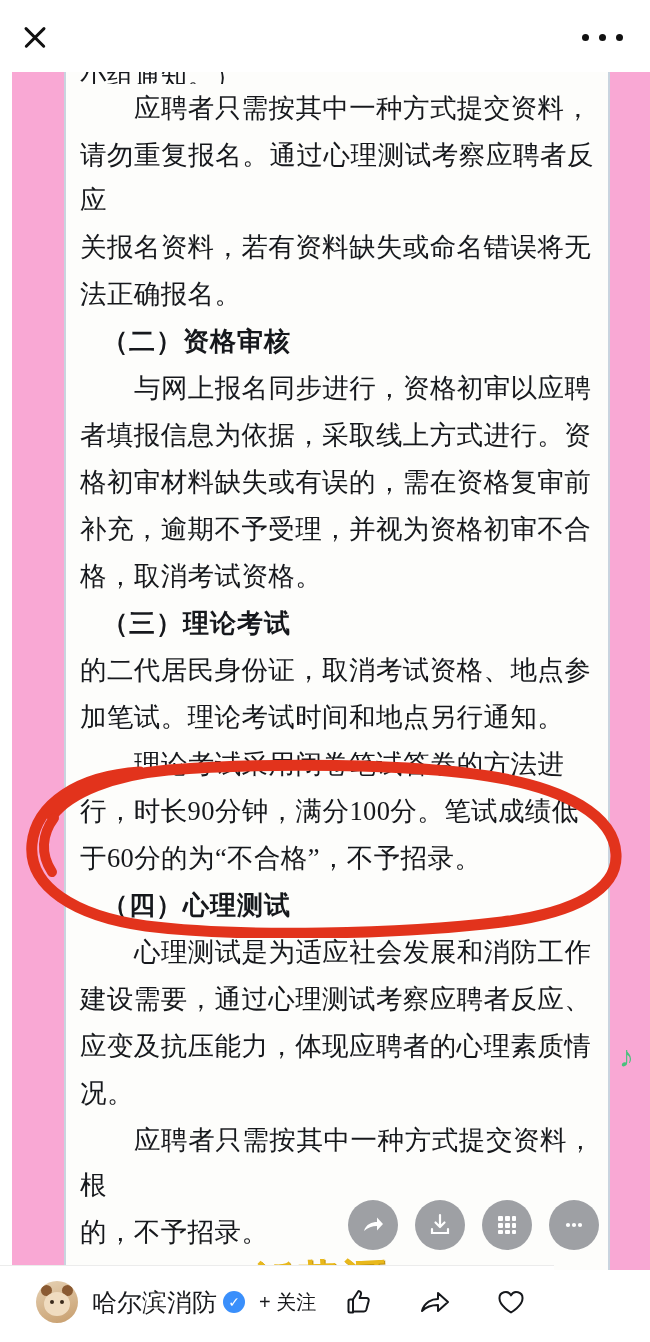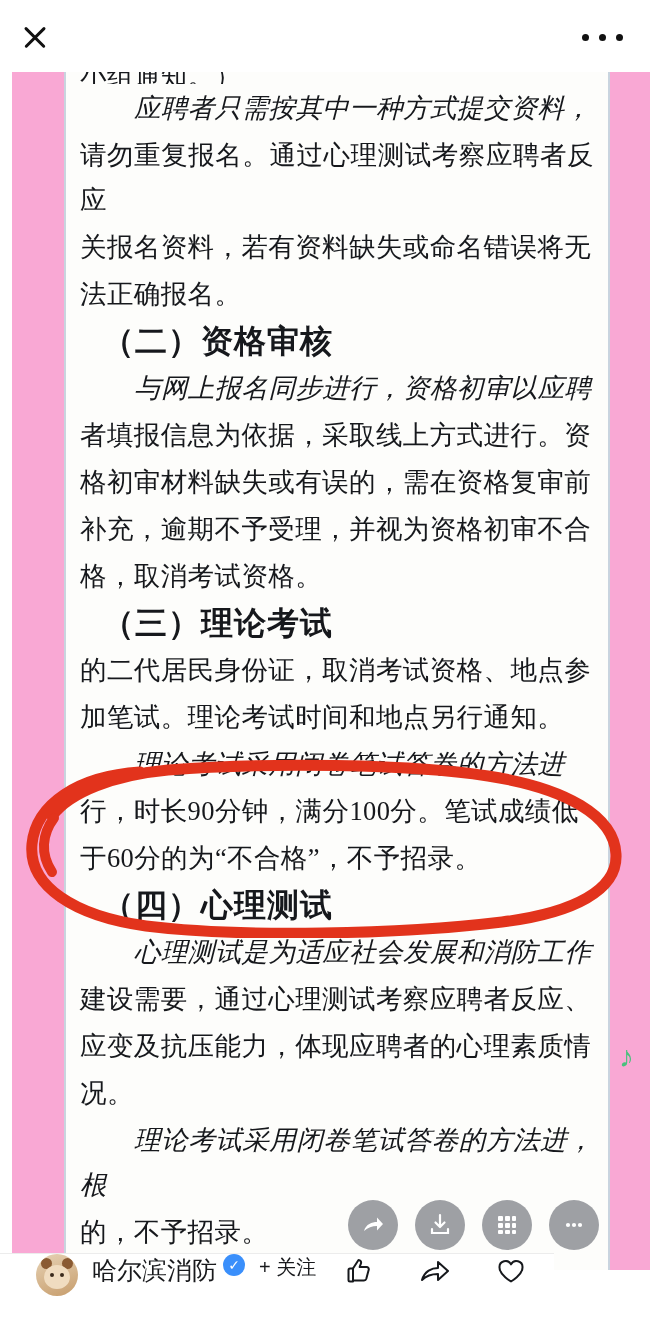--- a/index.html
+++ b/index.html
@@ -80,26 +80,26 @@
   }
   .doc-page p {
     margin: 0 0 2px 0;
     font-family: "Liberation Serif", serif;
     font-size: 26.5px;
     line-height: 45px;
     color: #16181c;
     letter-spacing: 0.4px;
     text-align: justify;
   }
-  .doc-page p.indent { text-indent: 54px; font-style: italic; }
+  .doc-page p.indent { text-indent: 54px; }
   .doc-page p.heading {
     text-indent: 22px;
     font-family: "Liberation Sans", sans-serif;
     font-weight: bold;
-    font-size: 32px;
+    font-size: 26px;
     letter-spacing: 1px;
   }
   .doc-page p.clipped-top {
     height: 30px;
     overflow: hidden;
     line-height: 45px;
   }
   .doc-page p.clipped-bottom {
     height: 26px;
     overflow: hidden;
@@ -165,28 +165,28 @@
     right: -6px;
     bottom: 2px;
     width: 7px; height: 7px;
     background: #cc2b1f;
     border-radius: 50%;
   }
 
   
   .bottombar {
     position: absolute;
-    left: 0; bottom: 16px;
+    left: 0; bottom: 4px;
     width: 554px;
     height: 72px;
     background: #ffffff;
     border-top: 1px solid #ececec;
     z-index: 22;
     display: flex;
-    align-items: flex-start;
+    align-items: center;
   }
   .avatar {
     margin-left: 36px;
     width: 42px; height: 42px;
     border-radius: 50%;
     background: linear-gradient(160deg,#e6d2b5,#c79d6c);
     position: relative;
     overflow: hidden;
     flex: none;
   }
@@ -279,21 +279,21 @@
     <p>的二代居民身份证，取消考试资格、地点参</p>
     <p>加笔试。理论考试时间和地点另行通知。</p>
     <p class="indent">理论考试采用闭卷笔试答卷的方法进</p>
     <p>行，时长90分钟，满分100分。笔试成绩低</p>
     <p>于60分的为“不合格”，不予招录。</p>
     <p class="heading">（四）心理测试</p>
     <p class="indent">心理测试是为适应社会发展和消防工作</p>
     <p>建设需要，通过心理测试考察应聘者反应、</p>
     <p>应变及抗压能力，体现应聘者的心理素质情</p>
     <p>况。</p>
-    <p class="indent">理论考试采用闭卷笔试答卷的方法进，根</p>
+    <p class="indent">应聘者只需按其中一种方式提交资料，根</p>
     <p>的，不予招录。</p>
     <p class="clipped-bottom heading">（五）面试</p>
   </div>
 </div>
 
 <div class="annotation">
   <svg width="614" height="180" viewBox="0 0 614 180" fill="none" xmlns="http://www.w3.org/2000/svg">
     <path d="M122 14 C 60 18, 18 46, 14 86 C 10 128, 56 158, 128 168 C 224 180, 384 176, 484 164 C 556 155, 600 132, 598 96 C 596 58, 548 30, 470 18 C 392 6, 250 4, 150 12 C 96 17, 52 34, 34 58" stroke="#e2331c" stroke-width="11" stroke-linecap="round" stroke-linejoin="round"></path>
     <path d="M36 60 C 24 76, 22 96, 34 114" stroke="#e2331c" stroke-width="10" stroke-linecap="round"></path>
   </svg>

